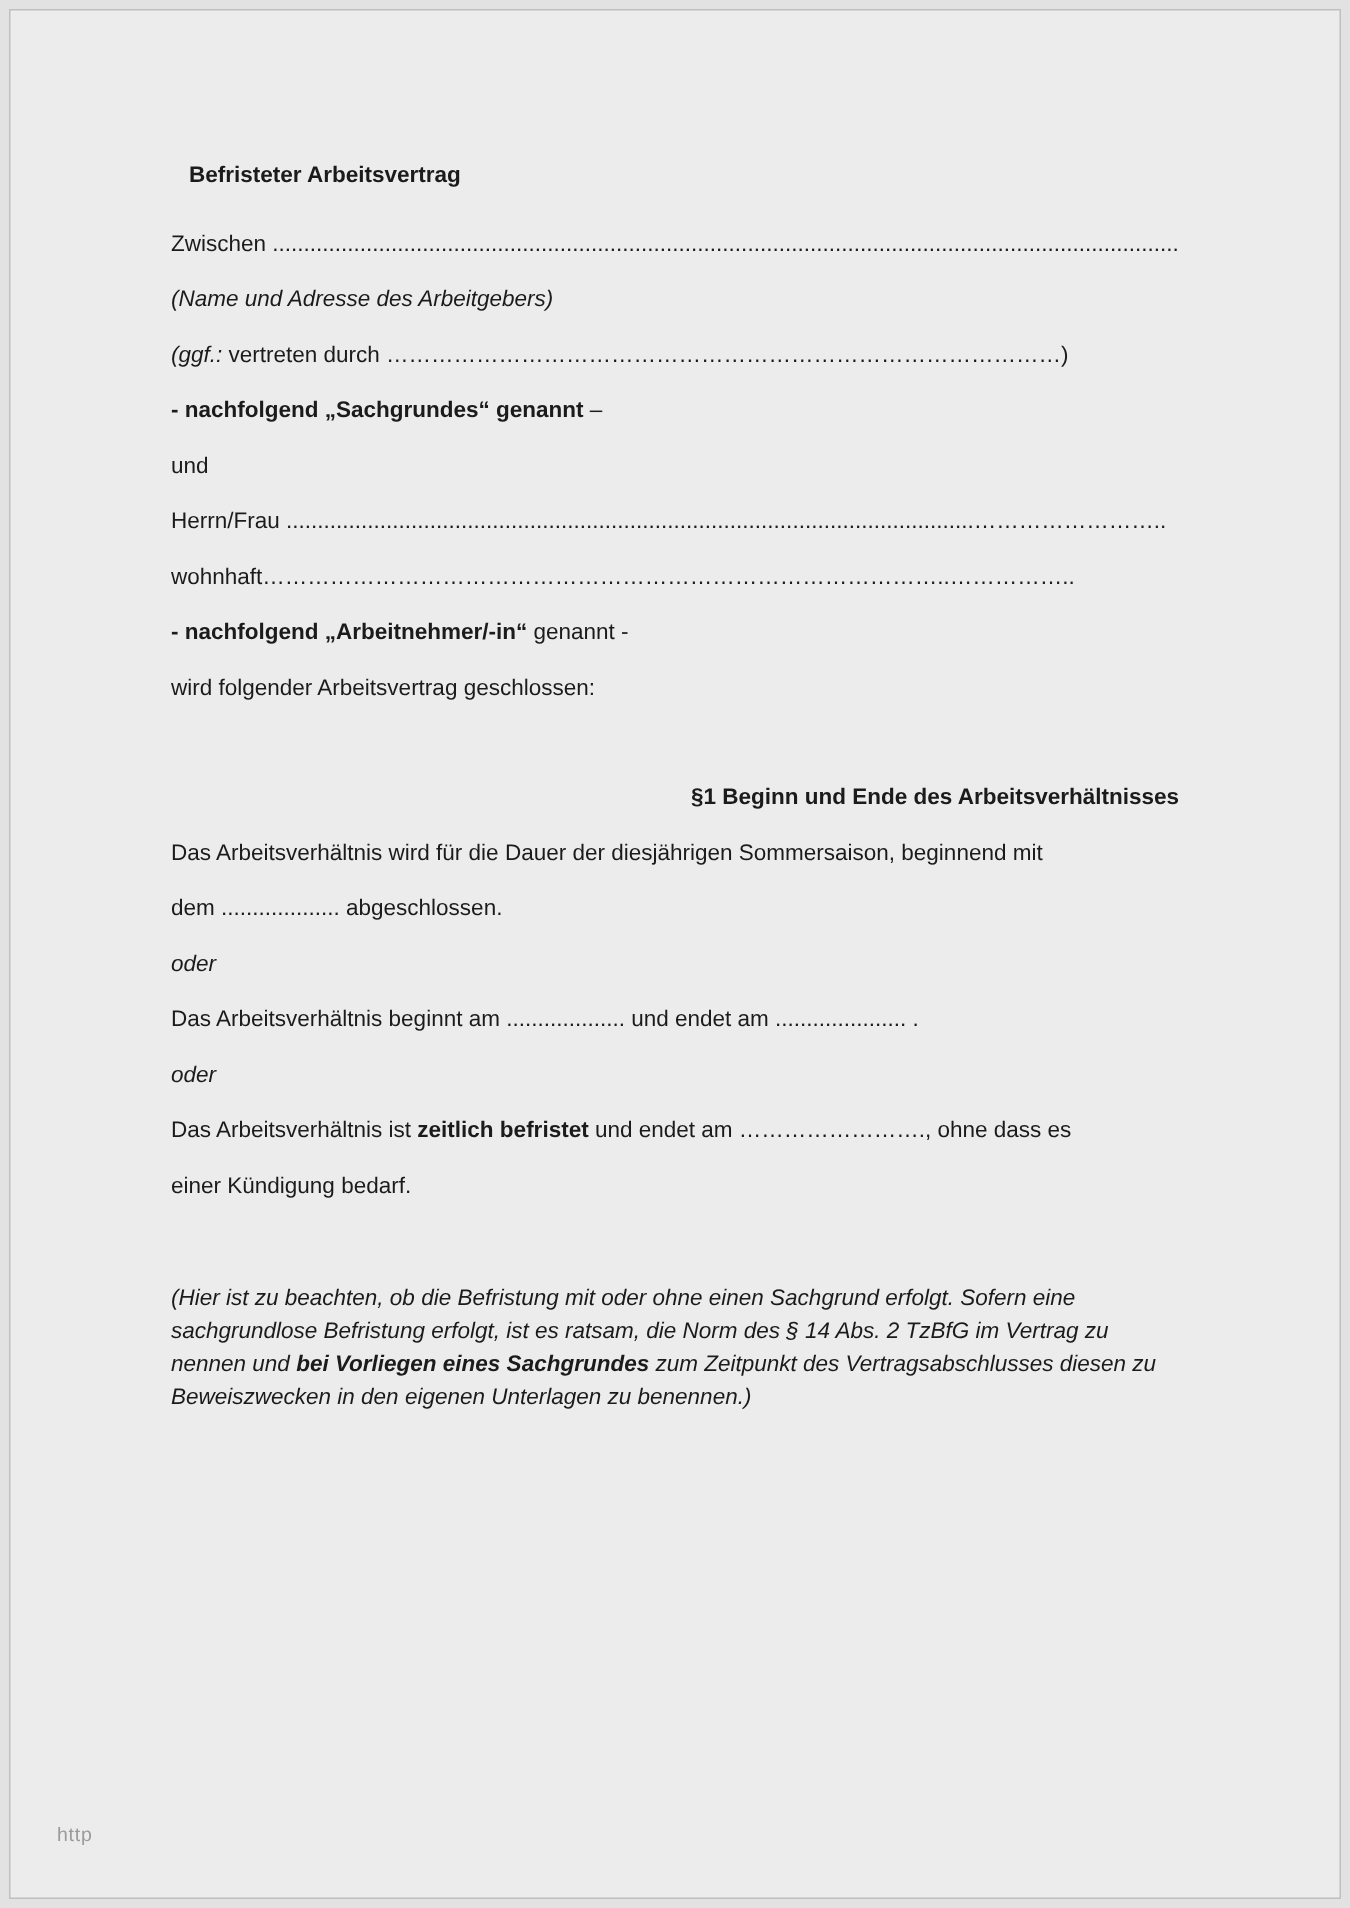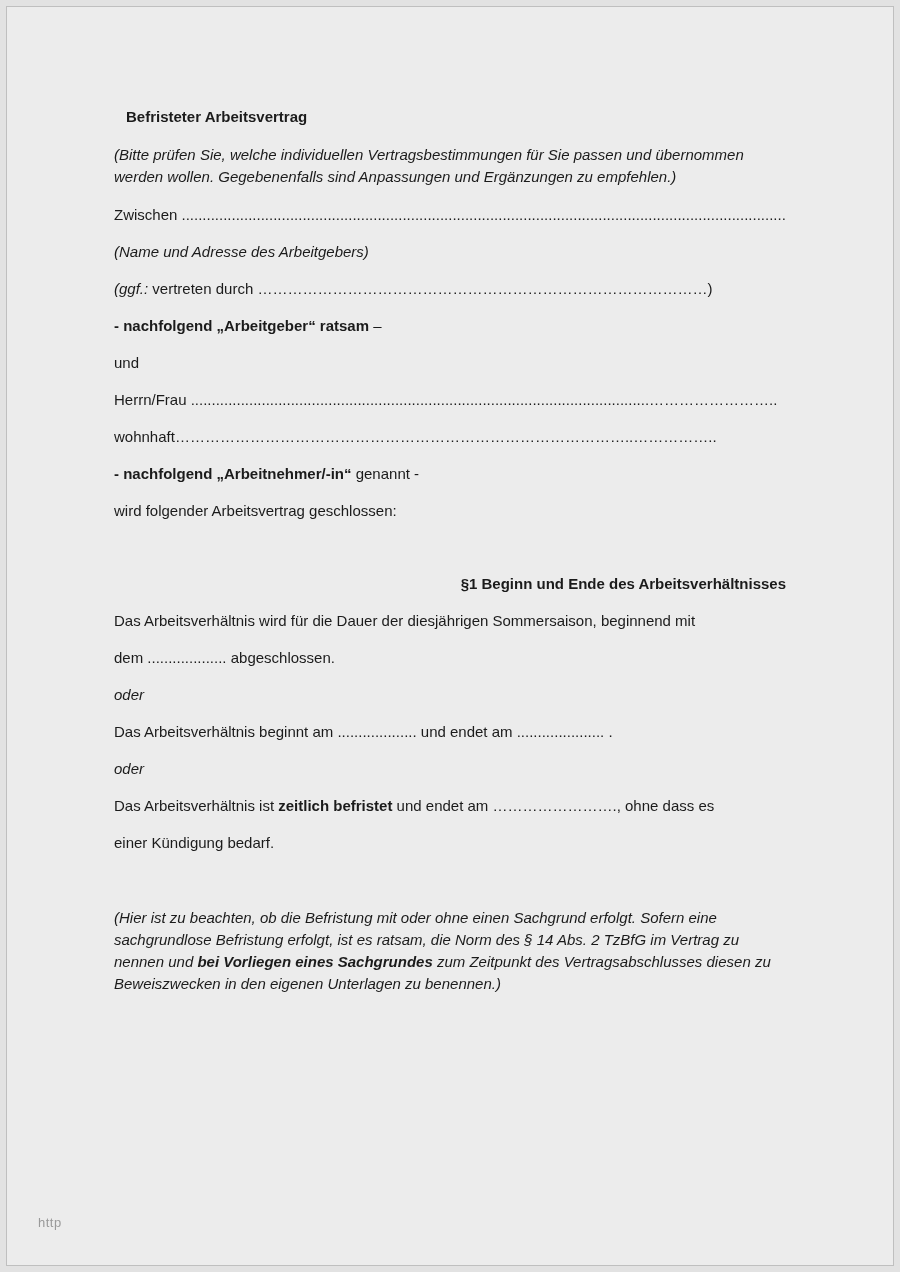--- a/index.html
+++ b/index.html
@@ -63,29 +63,28 @@
   }
 </style>
 </head>
 <body>
 
 <div class="sheet">
   <div class="content">
 
     <p class="title">Befristeter Arbeitsvertrag</p>
 
-    <p class="note">(Bitte prüfen Sie, welche individuellen Vertragsbestimmungen für Sie passen und übernommen werden wollen. Gegebenenfalls sind Anpassungen und Ergänzungen zu empfehlen.)</p>
 
     <p class="body dots">Zwischen ....................................................................................................................................................</p>
 
     <p class="body i">(Name und Adresse des Arbeitgebers)</p>
 
     <p class="body dots"><span class="i">(ggf.:</span><span> vertreten durch ………………………………………………………………………………)</span></p>
 
-    <p class="body"><span class="b">- nachfolgend „Arbeitgeber“ ratsam</span><span> –</span></p>
+    <p class="body"><span class="b">- nachfolgend „Sachgrundes“ genannt</span><span> –</span></p>
 
     <p class="body">und</p>
 
     <p class="body dots">Herrn/Frau ..............................................................................................................……………………..</p>
 
     <p class="body dots">wohnhaft………………………………………………………………………………..……………..</p>
 
     <p class="body"><span class="b">- nachfolgend „Arbeitnehmer/-in“</span><span> genannt -</span></p>
 
     <p class="body">wird folgender Arbeitsvertrag geschlossen:</p>

